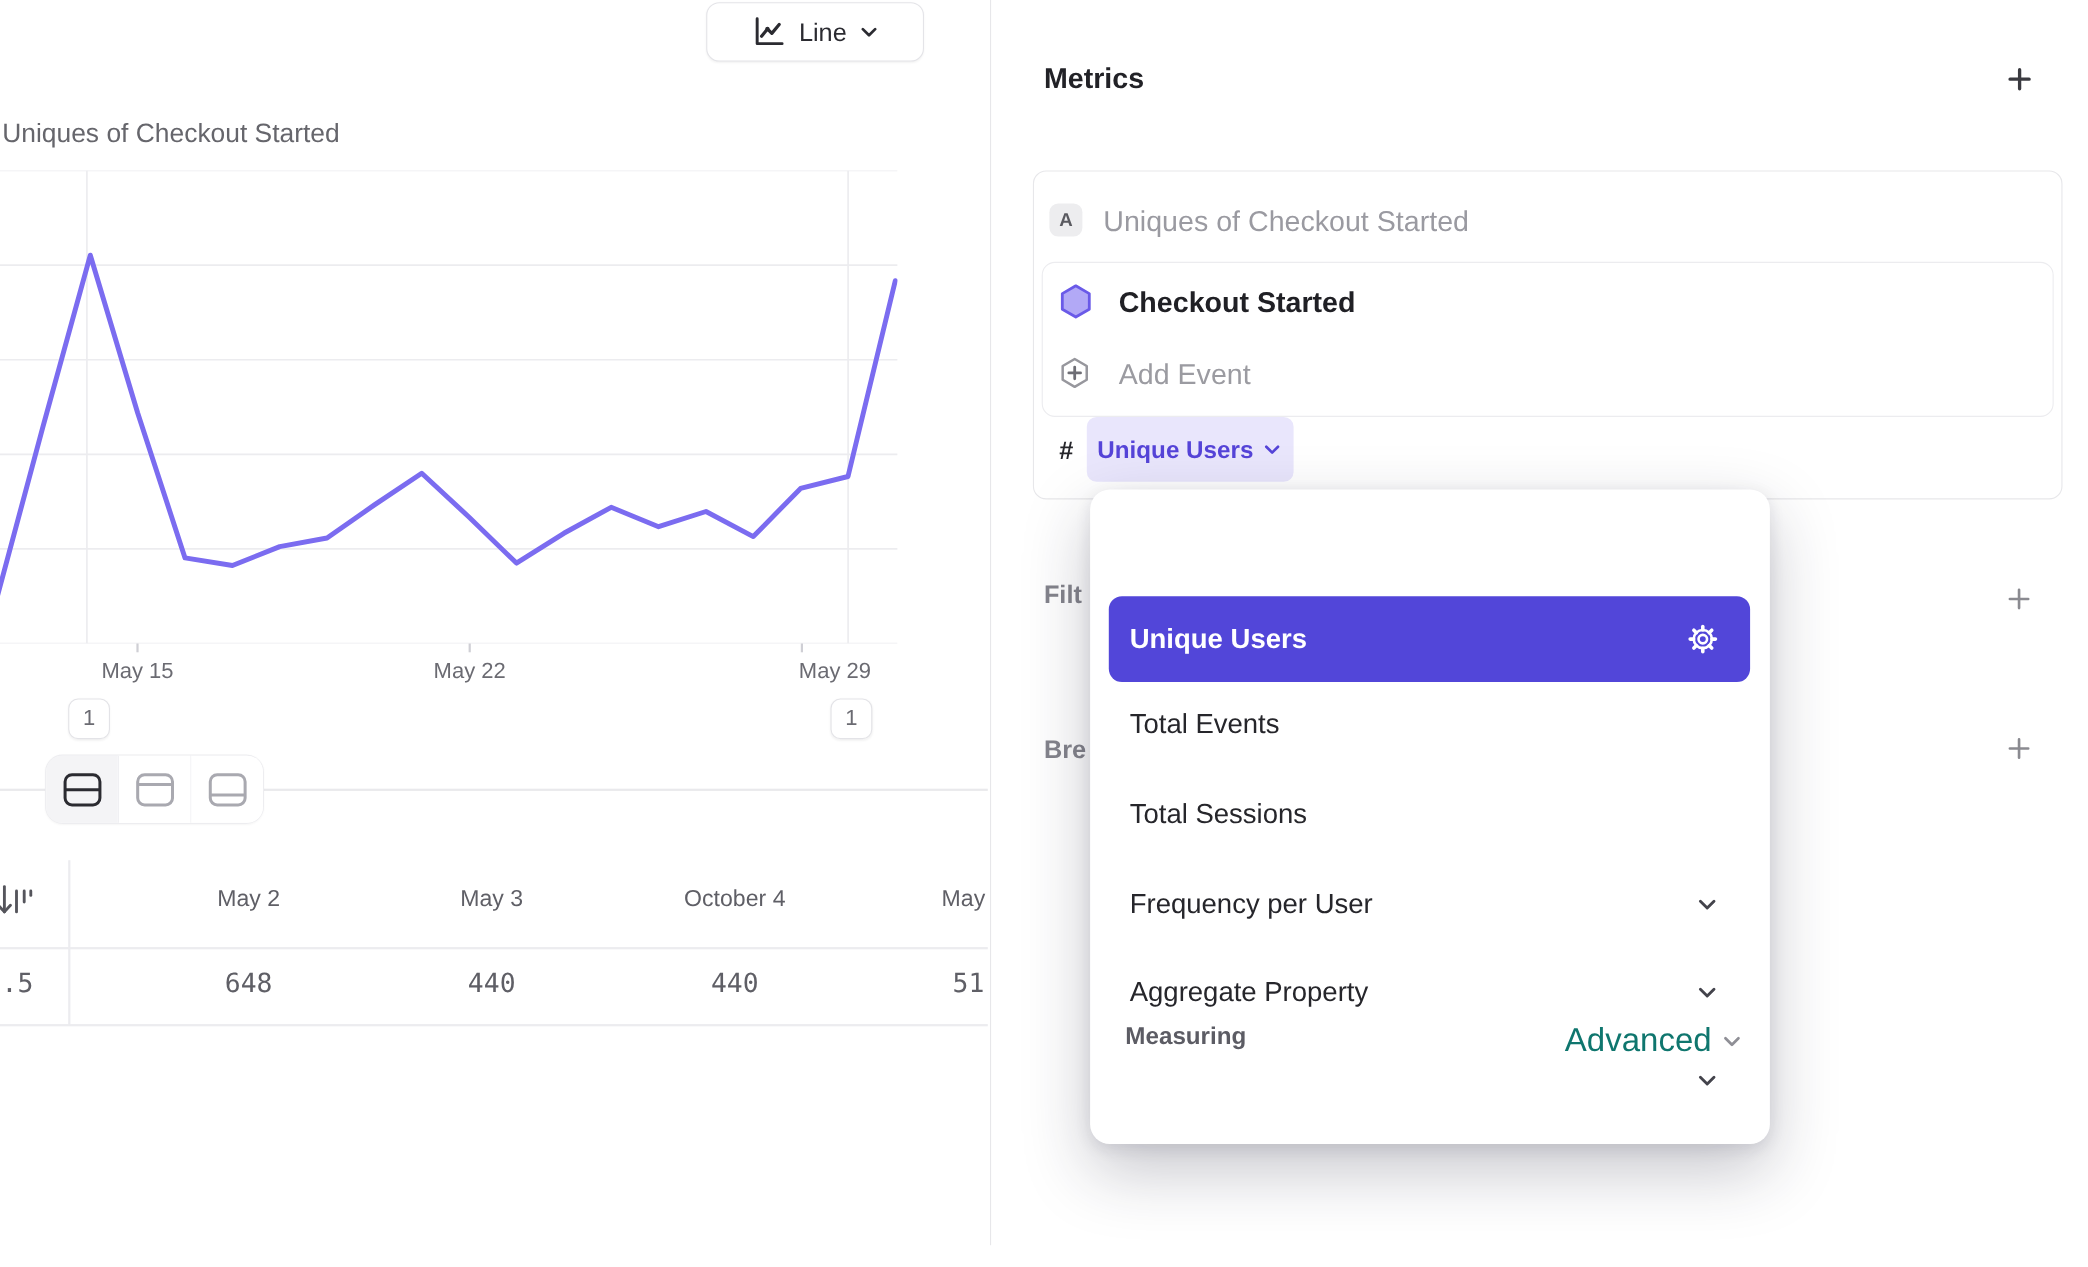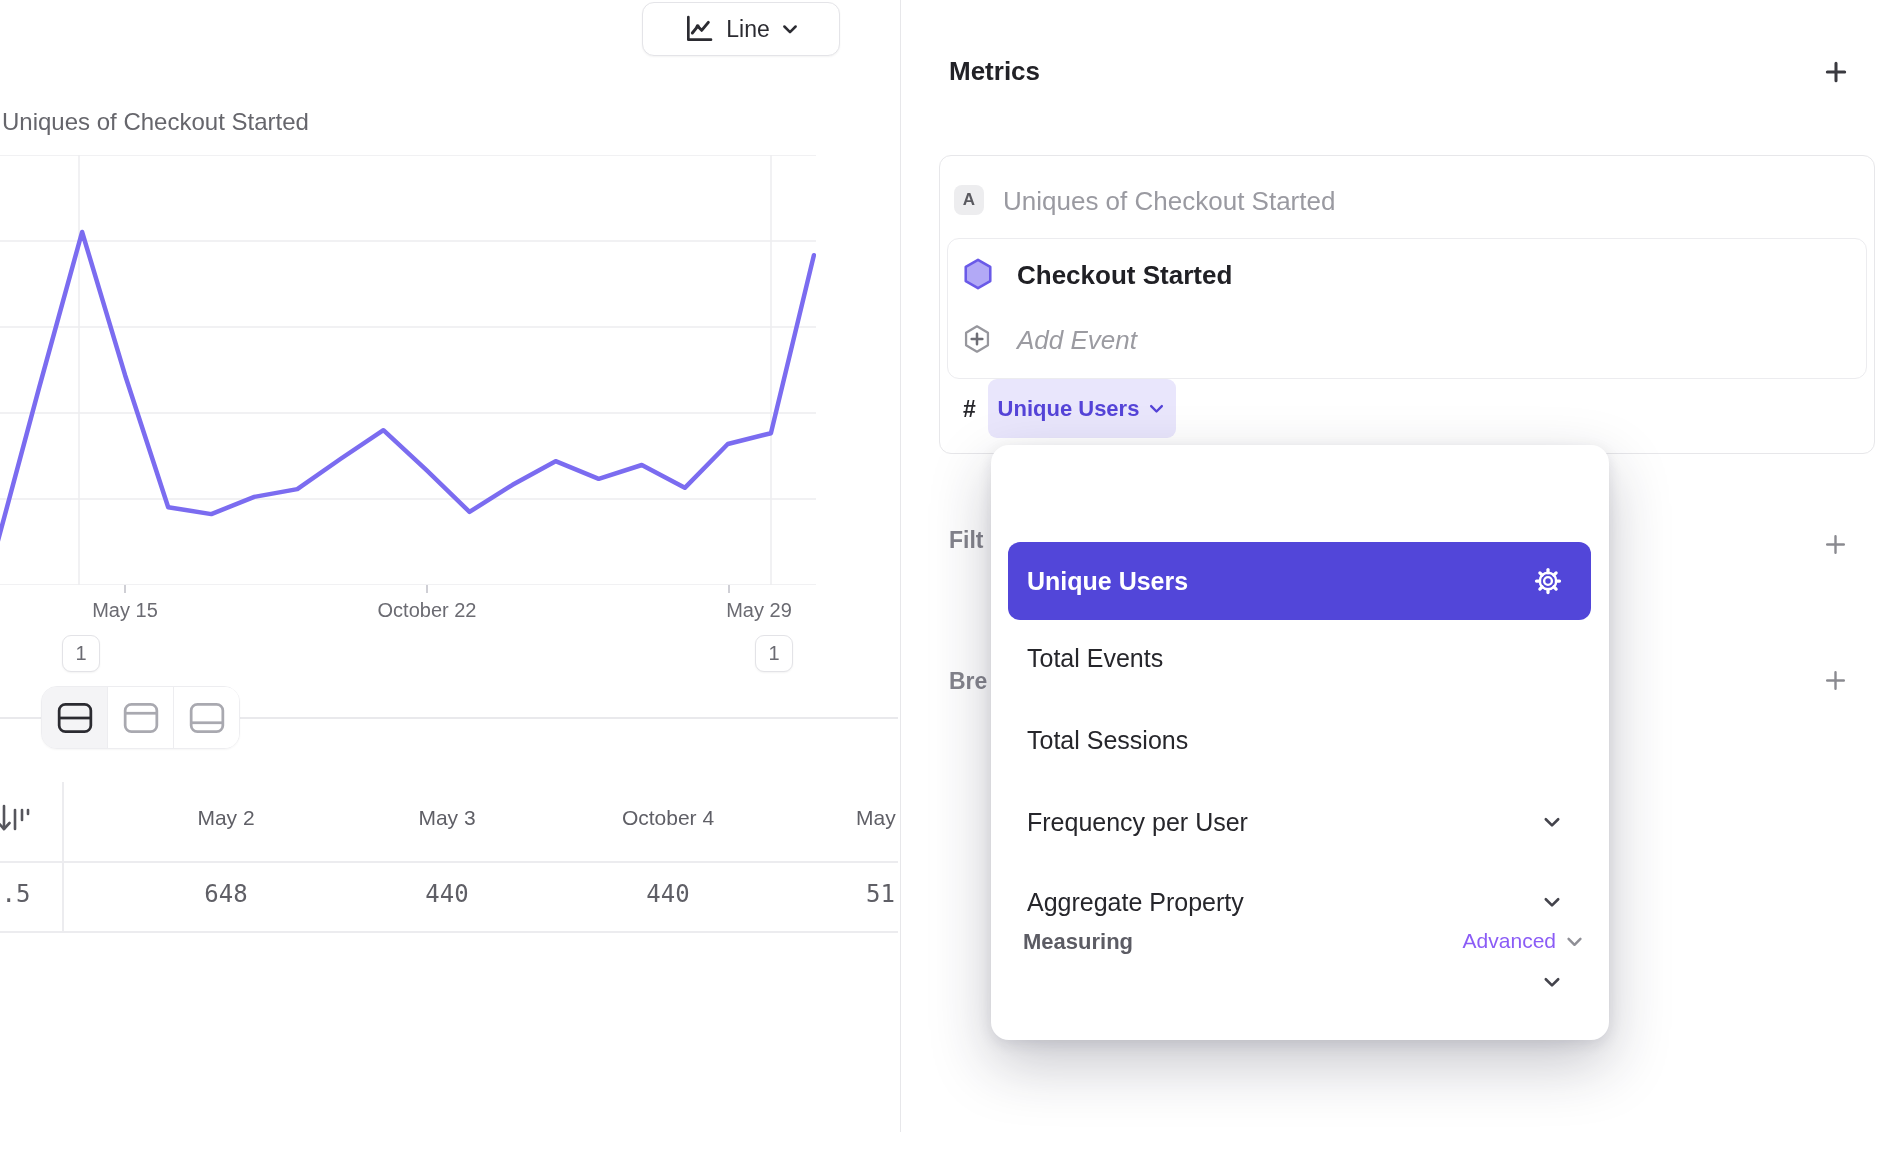--- a/index.html
+++ b/index.html
@@ -40,32 +40,32 @@
       border-left:1.5px solid #e7e7ea;}
   .rp{position:absolute;}
   #metrics-title{left:48px;top:56px;font-size:26px;font-weight:700;color:#222227;}
   .plus-btn{width:26px;height:26px;cursor:pointer;}
   #metric-card{left:38px;top:155px;width:934px;height:297px;border:1.5px solid #e7e7ea;border-radius:12px;background:#fff;}
   #metric-letter{left:53px;top:185px;width:30px;height:30px;background:#ededef;border-radius:8px;
       display:flex;align-items:center;justify-content:center;font-size:17px;font-weight:700;color:#5a5a60;}
   #metric-label{left:102px;top:186px;font-size:26px;color:#9a9aa1;white-space:nowrap;}
   #event-card{left:46px;top:238px;width:918px;height:139px;border:1.5px solid #ececef;border-radius:12px;background:#fff;}
   #event-label{left:116px;top:260px;font-size:26px;font-weight:600;color:#202025;cursor:pointer;}
-  #add-event-label{left:116px;top:325px;font-size:26px;color:#9b9ba1;cursor:pointer;font-style:italic;}
+  #add-event-label{left:116px;top:325px;font-size:26px;color:#9b9ba1;cursor:pointer;}
   #measure-prefix{left:62px;top:396px;font-size:23px;font-weight:600;color:#26262b;}
   #measure-chip{left:87px;top:379px;width:188px;height:59px;background:#e9e6fc;border-radius:9px;cursor:pointer;
       display:flex;align-items:center;justify-content:center;gap:8px;}
   #measure-chip .lbl{font-size:22px;font-weight:600;color:#5544d8;}
   .section-label{font-size:23px;font-weight:700;color:#84848c;overflow:hidden;white-space:nowrap;z-index:5;}
   
   #measure-menu{left:90px;top:445px;width:618px;height:595px;background:#fff;border-radius:18px;z-index:40;
       box-shadow:0 24px 60px rgba(30,30,55,.25),0 4px 14px rgba(30,30,55,.10);}
   #menu-header-label{left:32px;top:484px;font-size:22px;font-weight:600;color:#5c5c64;}
   #menu-mode{right:24px;top:484px;display:flex;align-items:center;gap:8px;cursor:pointer;}
-  #menu-mode .lbl{font-size:21px;color:#8b5cf6;}
+  #menu-mode .lbl{font-size:30px;color:#0f766e;}
   .menu-item{left:17px;width:583px;height:60px;display:flex;align-items:center;border-radius:12px;cursor:pointer;}
   .menu-item .lbl{margin-left:19px;font-size:25px;font-weight:500;color:#26262b;}
   .menu-item.selected{height:78px;background:#5246d9;}
   .menu-item.selected .lbl{color:#fff;font-weight:700;}
   .menu-item .trail{position:absolute;right:28px;display:flex;align-items:center;}
   svg{display:block;}
 </style>
 </head>
 <body>
 
@@ -146,21 +146,21 @@
       </svg>
     </div>
     <div class="abs" id="col-separator"></div>
     <div class="abs" id="header-divider"></div>
     <div class="abs" id="row-bottom"></div>
     <div class="abs td-cell" id="row-label-cell">0.5</div>
     <div id="table-columns"></div>
   <div class="abs tick-mark" style="left: 124px;"></div>
       <div class="abs tick-label" style="left: 125px;">May 15</div>
       <div class="abs tick-mark" style="left: 426px;"></div>
-      <div class="abs tick-label" style="left: 427px;">October 22</div>
+      <div class="abs tick-label" style="left: 427px;">May 22</div>
       <div class="abs tick-mark" style="left: 728px;"></div>
       <div class="abs tick-label" style="left: 759px;">May 29</div>
       <div class="abs th-cell centered" style="left: 226px;">May 2</div>
       <div class="abs td-cell centered" style="left: 226px;">648</div>
       <div class="abs th-cell centered" style="left: 447px;">May 3</div>
       <div class="abs td-cell centered" style="left: 447px;">440</div>
       <div class="abs th-cell centered" style="left: 668px;">October 4</div>
       <div class="abs td-cell centered" style="left: 668px;">440</div>
       <div class="abs th-cell" style="left: 856px;">May</div>
       <div class="abs td-cell" style="left: 866px;">51</div>

